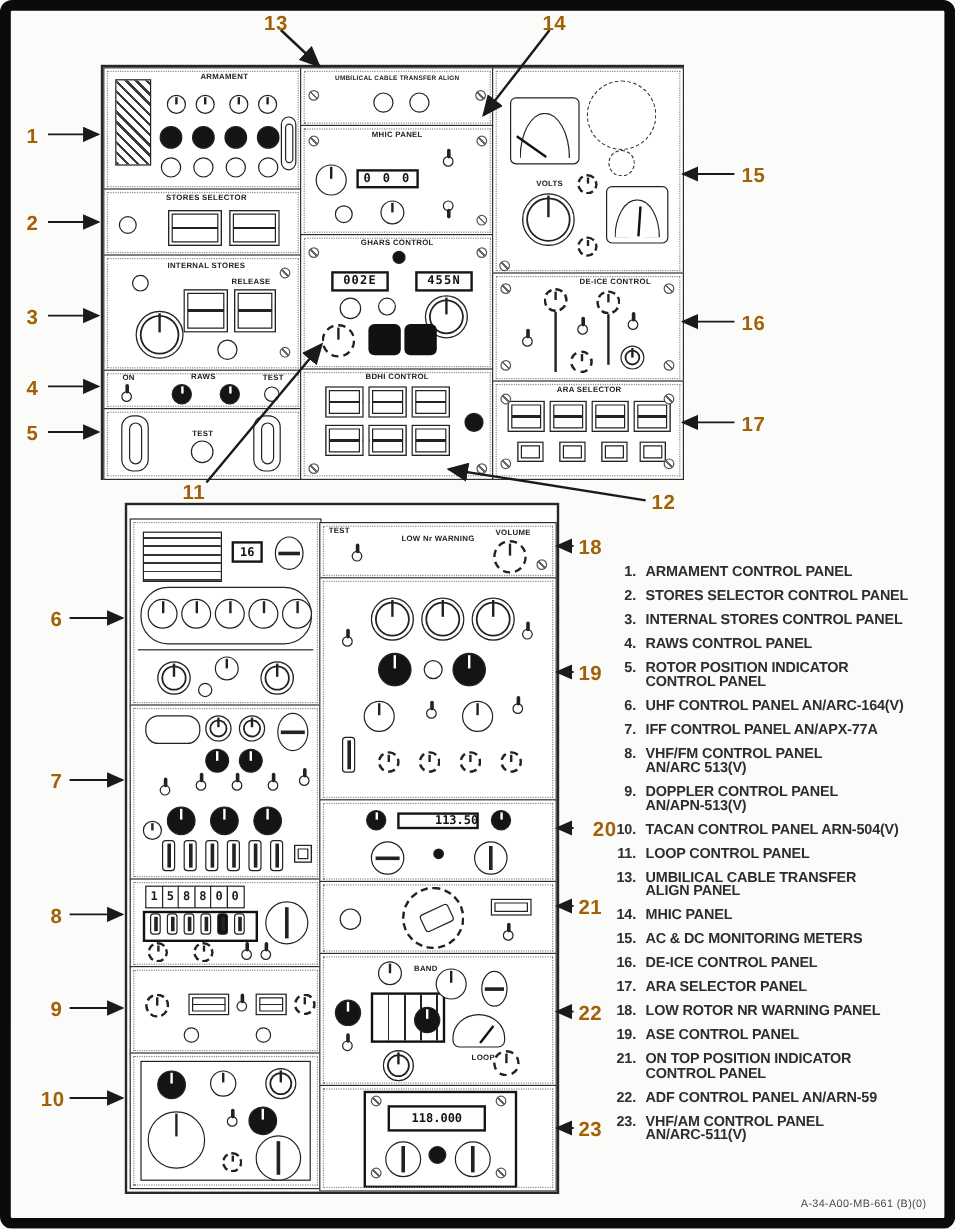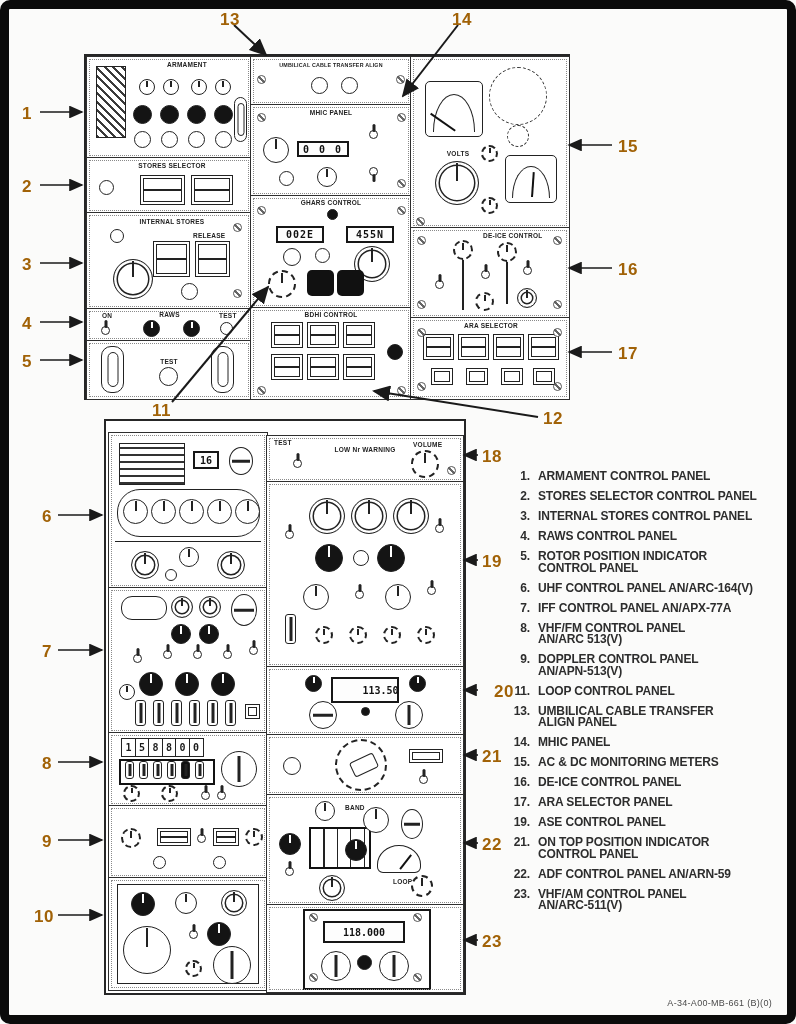--- a/index.html
+++ b/index.html
@@ -337,21 +337,21 @@
       <div class="lever" style="left:18px;top:132px;height:30px;"></div>
       <div class="knob knurl" style="left:48px;top:144px;width:18px;height:18px;"></div>
       <div class="knob knurl" style="left:82px;top:144px;width:18px;height:18px;"></div>
       <div class="knob knurl" style="left:116px;top:144px;width:18px;height:18px;"></div>
       <div class="knob knurl" style="left:150px;top:144px;width:18px;height:18px;"></div>
     </div>
 
     <div class="panel" style="left:160px;top:245px;width:196px;height:68px;">
       <div class="knob dark" style="left:38px;top:8px;width:17px;height:17px;"></div>
       <div class="knob dark" style="left:142px;top:8px;width:17px;height:17px;"></div>
-      <div class="disp" style="left:64px;top:10px;width:68px;height:26px;padding-left:31px;">113.50</div>
+      <div class="disp" style="left:64px;top:10px;width:68px;height:14px;padding-left:31px;">113.50</div>
       <div class="knob hbar" style="left:42px;top:34px;width:28px;height:28px;"></div>
       <div class="knob vbar" style="left:128px;top:34px;width:28px;height:28px;"></div>
       <div class="knob dark noptr" style="left:94px;top:40px;width:9px;height:9px;"></div>
     </div>
 
     <div class="panel" style="left:160px;top:313px;width:196px;height:60px;">
       <div class="knob knurl noptr" style="left:68px;top:4px;width:52px;height:52px;"></div>
       <div style="position:absolute;left:84px;top:22px;width:24px;height:14px;border:1.5px solid #222;border-radius:3px;background:#fff;transform:rotate(-25deg);z-index:3;"></div>
       <div class="rbtn" style="left:142px;top:14px;width:34px;height:14px;"></div>
       <div class="toggle" style="left:152px;top:40px;"></div>
@@ -497,20 +497,26 @@
         </span>
       </div>
       <div class="li">
         <span class="num">9.</span>
         <span class="lbl">
           <div>DOPPLER CONTROL PANEL</div>
           <div>AN/APN-513(V)</div>
         </span>
       </div>
       <div class="li">
+        <span class="num">10.</span>
+        <span class="lbl">
+          <div>TACAN CONTROL PANEL ARN-504(V)</div>
+        </span>
+      </div>
+      <div class="li">
         <span class="num">11.</span>
         <span class="lbl">
           <div>LOOP CONTROL PANEL</div>
         </span>
       </div>
       <div class="li">
         <span class="num">13.</span>
         <span class="lbl">
           <div>UMBILICAL CABLE TRANSFER</div>
           <div>ALIGN PANEL</div>
@@ -534,20 +540,26 @@
           <div>DE-ICE CONTROL PANEL</div>
         </span>
       </div>
       <div class="li">
         <span class="num">17.</span>
         <span class="lbl">
           <div>ARA SELECTOR PANEL</div>
         </span>
       </div>
       <div class="li">
+        <span class="num">18.</span>
+        <span class="lbl">
+          <div>LOW ROTOR NR WARNING PANEL</div>
+        </span>
+      </div>
+      <div class="li">
         <span class="num">19.</span>
         <span class="lbl">
           <div>ASE CONTROL PANEL</div>
         </span>
       </div>
       <div class="li">
         <span class="num">21.</span>
         <span class="lbl">
           <div>ON TOP POSITION INDICATOR</div>
           <div>CONTROL PANEL</div>

